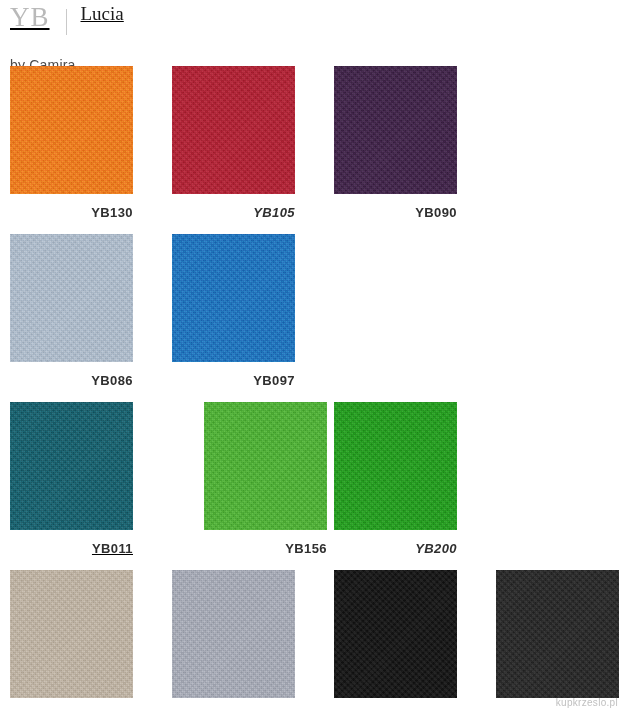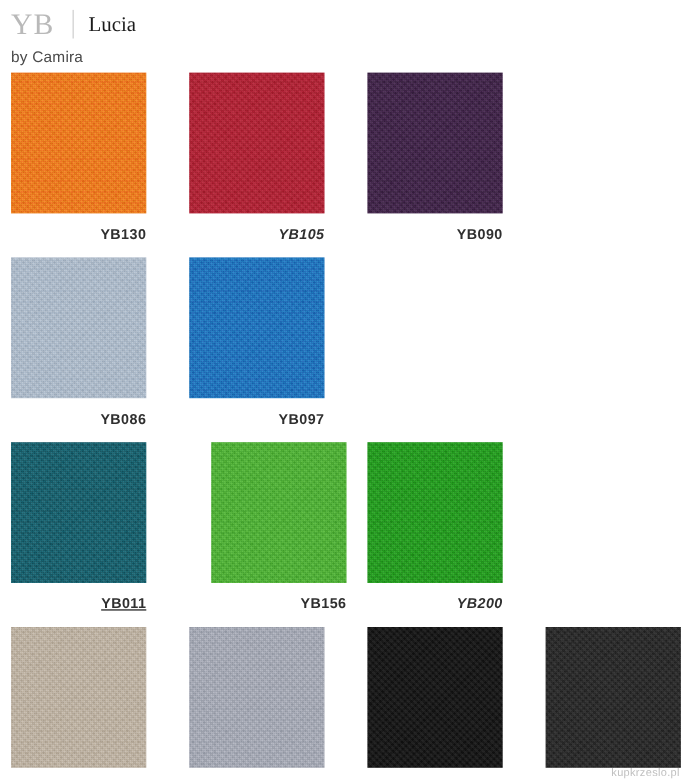--- a/index.html
+++ b/index.html
@@ -18,22 +18,23 @@
 
   
   #header {
     position: absolute;
     left: 10px;
     top: 4px;
     width: 600px;
   }
   #title-line {
     display: flex;
-    align-items: center;
+    align-items: flex-start;
     height: 36px;
+    text-decoration: underline;
   }
   #brand-code {
     font-family: "Liberation Serif", serif;
     font-size: 27px;
     color: #b9b9b9;
     letter-spacing: 1px;
     line-height: 1;
   }
   #title-divider {
     width: 1px;
@@ -45,21 +46,21 @@
   #collection-name {
     font-family: "Liberation Serif", serif;
     font-size: 19px;
     color: #1b1b1b;
     line-height: 1;
   }
   #manufacturer {
     font-family: "Liberation Sans", sans-serif;
     font-size: 14px;
     color: #4a4a4a;
-    margin-top: 3px;
+    margin-top: 17px;
     letter-spacing: 0.2px;
   }
 
   
   #swatch-grid {
     position: absolute;
     left: 0;
     top: 66px;
     width: 627px;
   }
@@ -174,21 +175,21 @@
       <div class="swatch-cell" style="left: 172px;">
         <div class="swatch-chip" style="background-color: rgb(28, 114, 190);"></div>
         <div class="swatch-label">YB097</div>
       </div>
     </div>
     <div class="swatch-row">
       <div class="swatch-cell" style="left: 10px; text-decoration: underline;">
         <div class="swatch-chip" style="background-color: rgb(21, 94, 107);"></div>
         <div class="swatch-label">YB011</div>
       </div>
-      <div class="swatch-cell" style="left: 160px; padding-left: 32px;">
+      <div class="swatch-cell" style="left: 172px; padding-left: 32px;">
         <div class="swatch-chip" style="background-color: rgb(76, 176, 51);"></div>
         <div class="swatch-label">YB156</div>
       </div>
       <div class="swatch-cell" style="left: 334px; font-style: italic;">
         <div class="swatch-chip" style="background-color: rgb(33, 155, 28);"></div>
         <div class="swatch-label">YB200</div>
       </div>
     </div>
     <div class="swatch-row">
       <div class="swatch-cell" style="left: 10px;">

